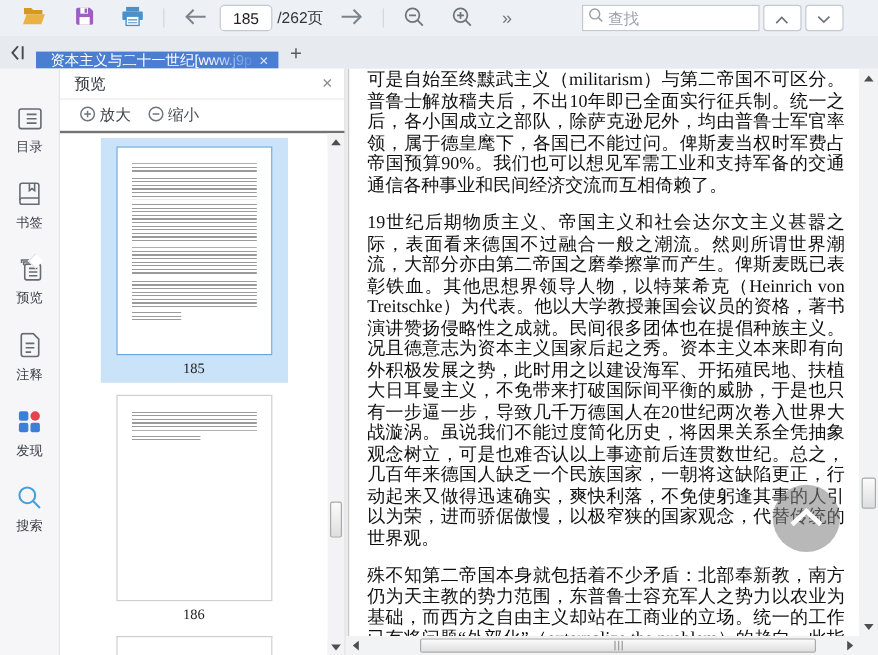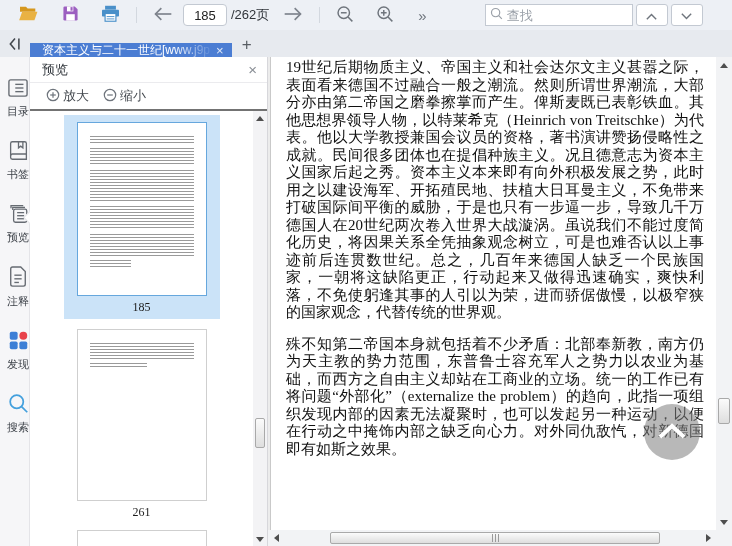--- a/index.html
+++ b/index.html
@@ -26,21 +26,21 @@
   .tab { height:14px; background:var(--accent-blue,#4b7dd3); display:flex; align-items:center; padding:0 8px 0 12px; cursor:pointer; }
   .tab-title { color:#fff; font-size:12px; white-space:nowrap; overflow:hidden; max-width:168px;
     -webkit-mask-image:linear-gradient(to right,#000 78%,rgba(0,0,0,0.1)); mask-image:linear-gradient(to right,#000 78%,rgba(0,0,0,0.1)); }
   .tab-close { color:#dfe8f8; font-size:13px; margin-left:6px; cursor:pointer; line-height:1; }
   .newtab-btn { border:none; background:none; font-size:17px; color:#585d63; width:30px; height:24px; cursor:pointer; }
 
   
   .body { flex:1; display:flex; position:relative; overflow:hidden; }
 
   
-  .sidebar { width:30px; background:#f6f6f8; border-right:1px solid #e4e4e8; display:flex; flex-direction:column; align-items:flex-end; padding-top:21px; flex:0 0 auto; }
+  .sidebar { width:50px; background:#f6f6f8; border-right:1px solid #e4e4e8; display:flex; flex-direction:column; align-items:center; padding-top:32px; flex:0 0 auto; }
   .side-item { display:flex; flex-direction:column; align-items:center; margin-bottom:21px; cursor:pointer; background:none; border:none; }
   .side-label { font-size:11px; color:#3a3f46; margin-top:3px; white-space:nowrap; }
   .notch { position:absolute; left:25px; top:156px; width:9px; height:9px; background:#fff; transform:rotate(45deg); border-left:1px solid #e2e2e6; border-bottom:1px solid #e2e2e6; z-index:3; }
 
   
   .preview-panel { width:238px; background:#fff; border-right:1px solid #d7d7db; display:flex; flex-direction:column; flex:0 0 auto; }
   .pp-header { height:26px; display:flex; align-items:center; justify-content:space-between; padding:0 10px 0 12px; border-bottom:1px solid #ebebee; }
   .pp-title { font-size:13px; color:#32373d; }
   .pp-close { font-size:15px; color:#8a8f96; cursor:pointer; background:none; border:none; }
   .pp-tools { height:28px; display:flex; align-items:center; padding-left:16px; border-bottom:2px solid #737373; }
@@ -273,40 +273,41 @@
               <div class="tline" style="height:22px"></div>
               <div class="tline" style="height:8px; width:40%"></div>
             </div>
             <div class="thumb-num">185</div>
           </div>
           <div class="thumb-item">
             <div class="thumb-page short">
               <div class="tline" style="height:16px"></div>
               <div class="tline" style="height:5px; width:55%"></div>
             </div>
-            <div class="thumb-num">261</div>
+            <div class="thumb-num">186</div>
           </div>
           <div class="thumb-item">
             <div class="thumb-page partial"></div>
           </div>
         </div>
         <div class="pp-scroll">
           <button class="pp-sb-btn" style="top:0">
               <span class="tri-up"></span>
             </button>
           <div class="sb-thumb sb-thumb-v2"></div>
           <button class="pp-sb-btn" style="bottom:0">
               <span class="tri-down"></span>
             </button>
         </div>
       </div>
     </aside>
 
     <main class="content">
       <div class="page">
+        <p>可是自始至终黩武主义（militarism）与第二帝国不可区分。普鲁士解放穑夫后，不出10年即已全面实行征兵制。统一之后，各小国成立之部队，除萨克逊尼外，均由普鲁士军官率领，属于德皇麾下，各国已不能过问。俾斯麦当权时军费占帝国预算90%。我们也可以想见军需工业和支持军备的交通通信各种事业和民间经济交流而互相倚赖了。</p>
         <p>19世纪后期物质主义、帝国主义和社会达尔文主义甚嚣之际，表面看来德国不过融合一般之潮流。然则所谓世界潮流，大部分亦由第二帝国之磨拳擦掌而产生。俾斯麦既已表彰铁血。其他思想界领导人物，以特莱希克（Heinrich von Treitschke）为代表。他以大学教授兼国会议员的资格，著书演讲赞扬侵略性之成就。民间很多团体也在提倡种族主义。况且德意志为资本主义国家后起之秀。资本主义本来即有向外积极发展之势，此时用之以建设海军、开拓殖民地、扶植大日耳曼主义，不免带来打破国际间平衡的威胁，于是也只有一步逼一步，导致几千万德国人在20世纪两次卷入世界大战漩涡。虽说我们不能过度简化历史，将因果关系全凭抽象观念树立，可是也难否认以上事迹前后连贯数世纪。总之，几百年来德国人缺乏一个民族国家，一朝将这缺陷更正，行动起来又做得迅速确实，爽快利落，不免使躬逢其事的人引以为荣，进而骄倨傲慢，以极窄狭的国家观念，代替传统的世界观。</p>
         <p>殊不知第二帝国本身就包括着不少矛盾：北部奉新教，南方仍为天主教的势力范围，东普鲁士容充军人之势力以农业为基础，而西方之自由主义却站在工商业的立场。统一的工作已有将问题“外部化”（externalize the problem）的趋向，此指一项组织发现内部的因素无法凝聚时，也可以发起另一种运动，以便在行动之中掩饰内部之缺乏向心力。对外同仇敌忾，对新德国即有如斯之效果。</p>
 
       </div>
 
       <button class="backtop">
         <span><svg width="30" height="18" viewBox="0 0 30 18" fill="none" stroke="#ffffff" stroke-width="4">
               <path d="M3 15 15 4l12 11"></path>
             </svg></span>
       </button>

